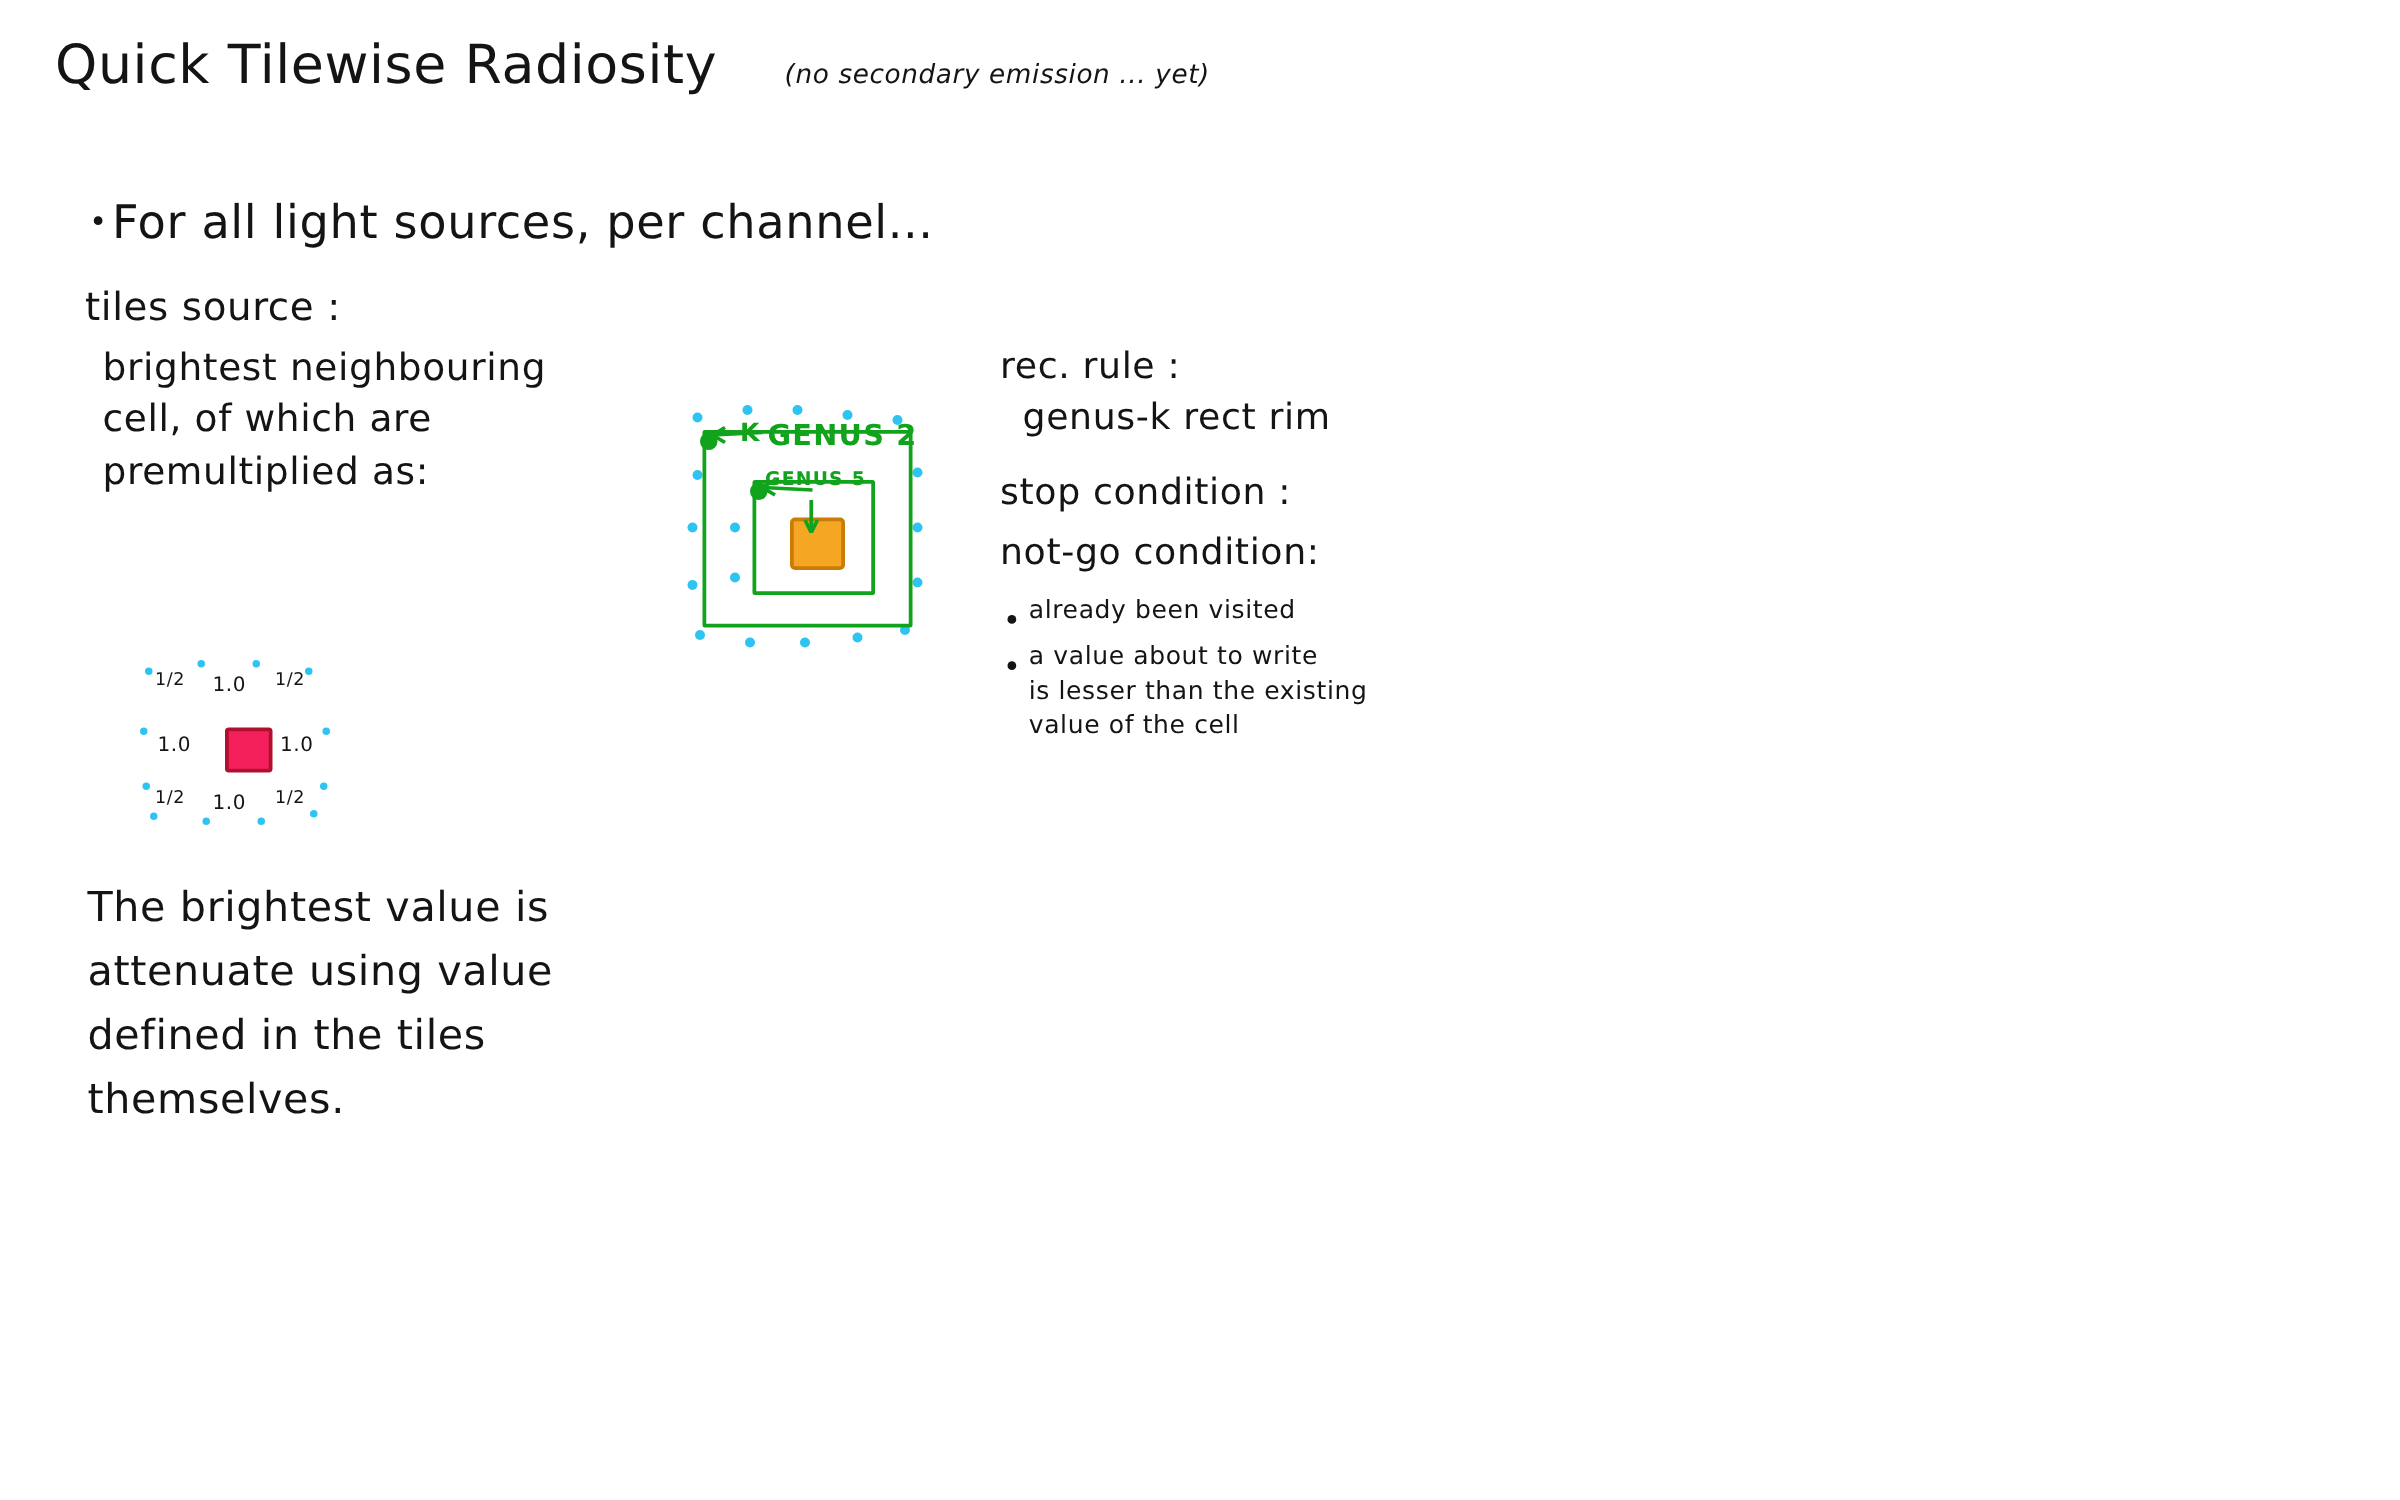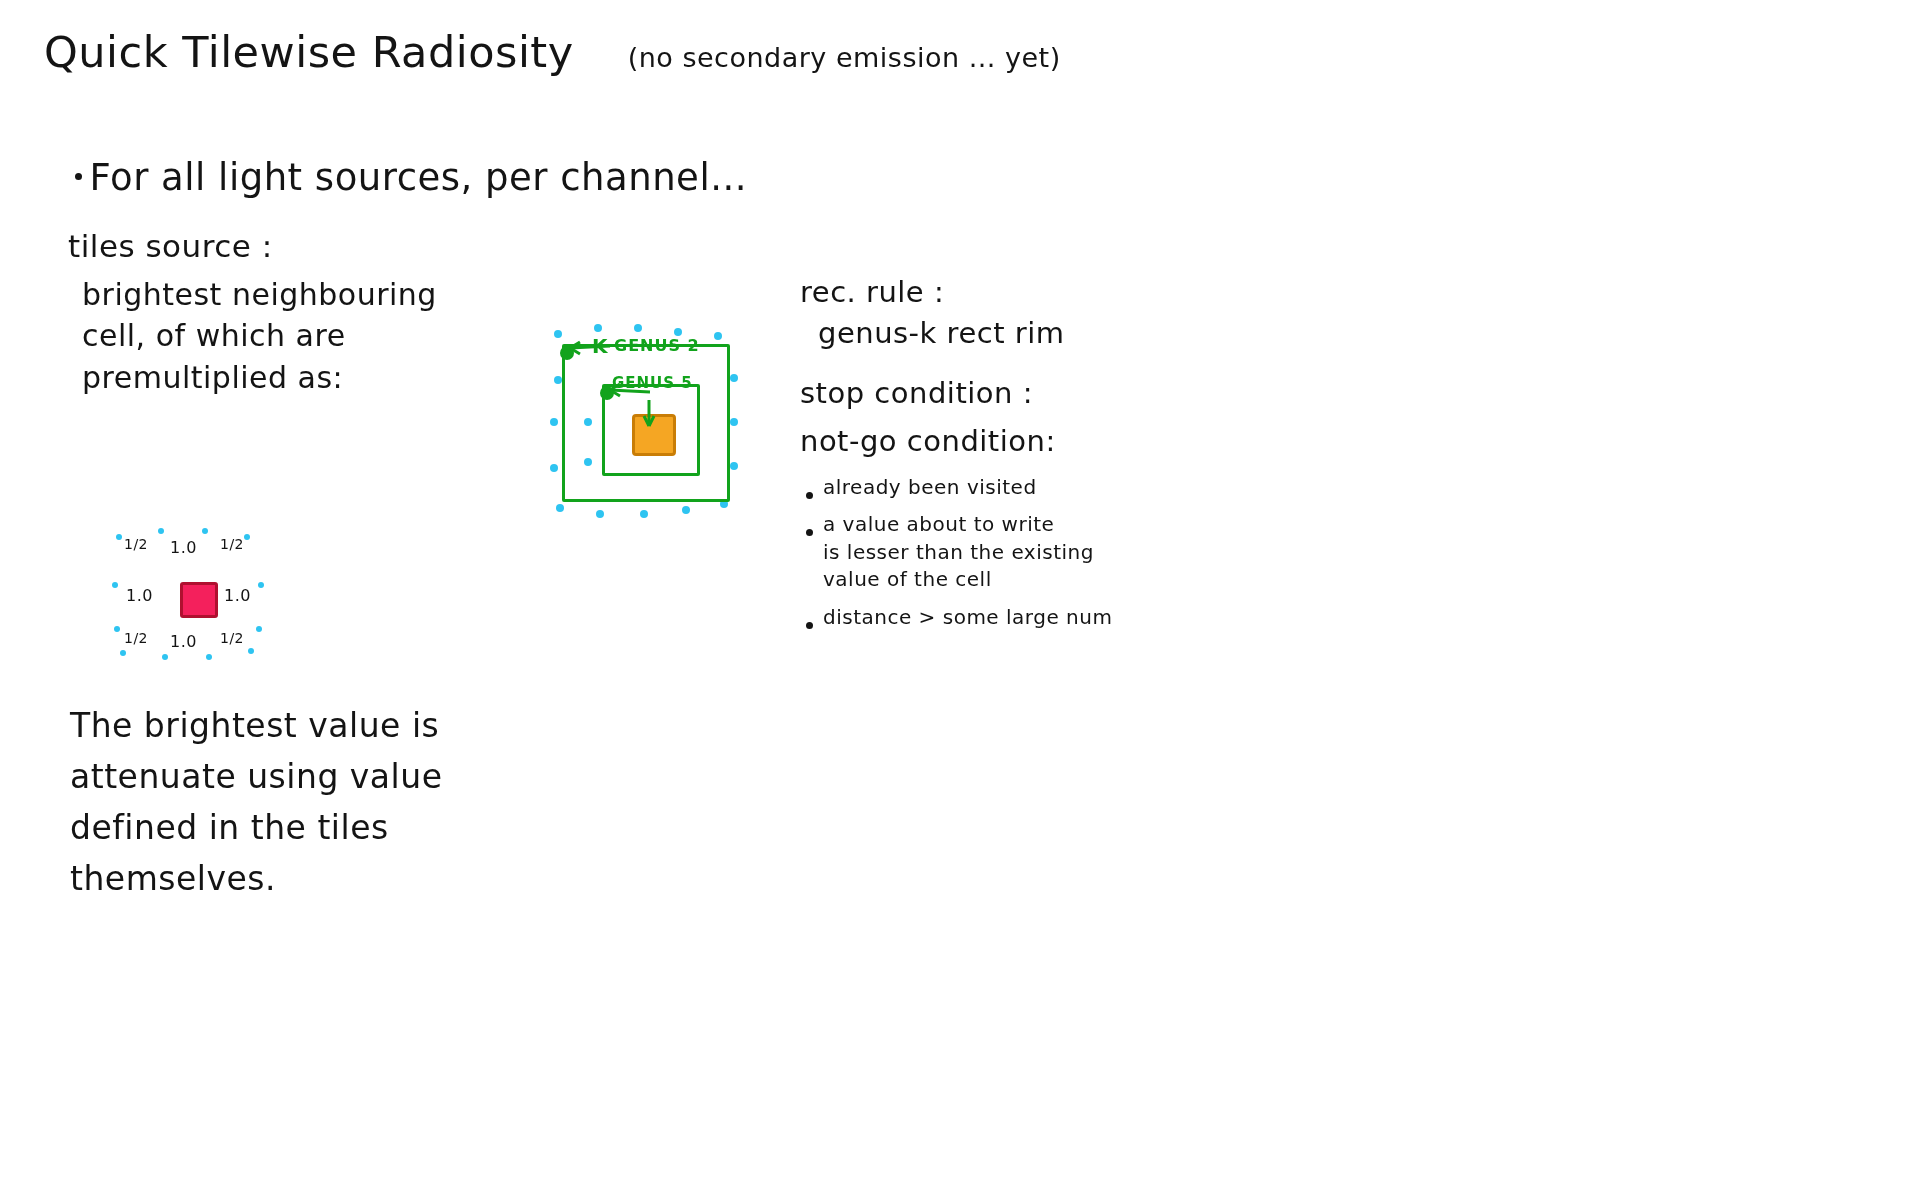--- a/index.html
+++ b/index.html
@@ -32,22 +32,23 @@
     top: 30px;
     display: flex;
     align-items: baseline;
     gap: 54px;
   }
   #doc-title {
     font-size: 43px;
     line-height: 1.05;
   }
   #doc-subtitle {
-    font-size: 27px;
+    font-size: 21px;
     line-height: 1.05;
+    font-style: italic;
   }
   #bullet-intro {
     position: absolute;
     left: 50px;
     top: 113px;
     font-size: 37px;
     text-align: right;
   }
   #bullet-intro .dot {
     display: inline-block;
@@ -159,21 +160,21 @@
   #genus-figure .gdot {
     position: absolute;
     width: 14px;
     height: 14px;
     border-radius: 50%;
     background: #12a31c;
   }
   #genus-figure .glabel {
     position: absolute;
     color: #12a31c;
-    font-size: 16px;
+    font-size: 23px;
     font-weight: 700;
     letter-spacing: 1px;
     white-space: nowrap;
   }
   #genus-figure .karrow {
     position: absolute;
     color: #12a31c;
     font-size: 20px;
     font-weight: 700;
   }
@@ -330,17 +331,13 @@
     <span class="txt">already been visited</span>
   </div>
   <div style="height:10px"></div>
   <div class="bullet hand">
     <span class="dot"></span>
     <span class="txt">a value about to write
 is lesser than the existing
 value of the cell</span>
   </div>
   <div style="height:10px"></div>
-  <div class="bullet hand">
-    <span class="dot"></span>
-    <span class="txt">distance &gt; some large num</span>
-  </div>
 </div>
 
 </body></html>

